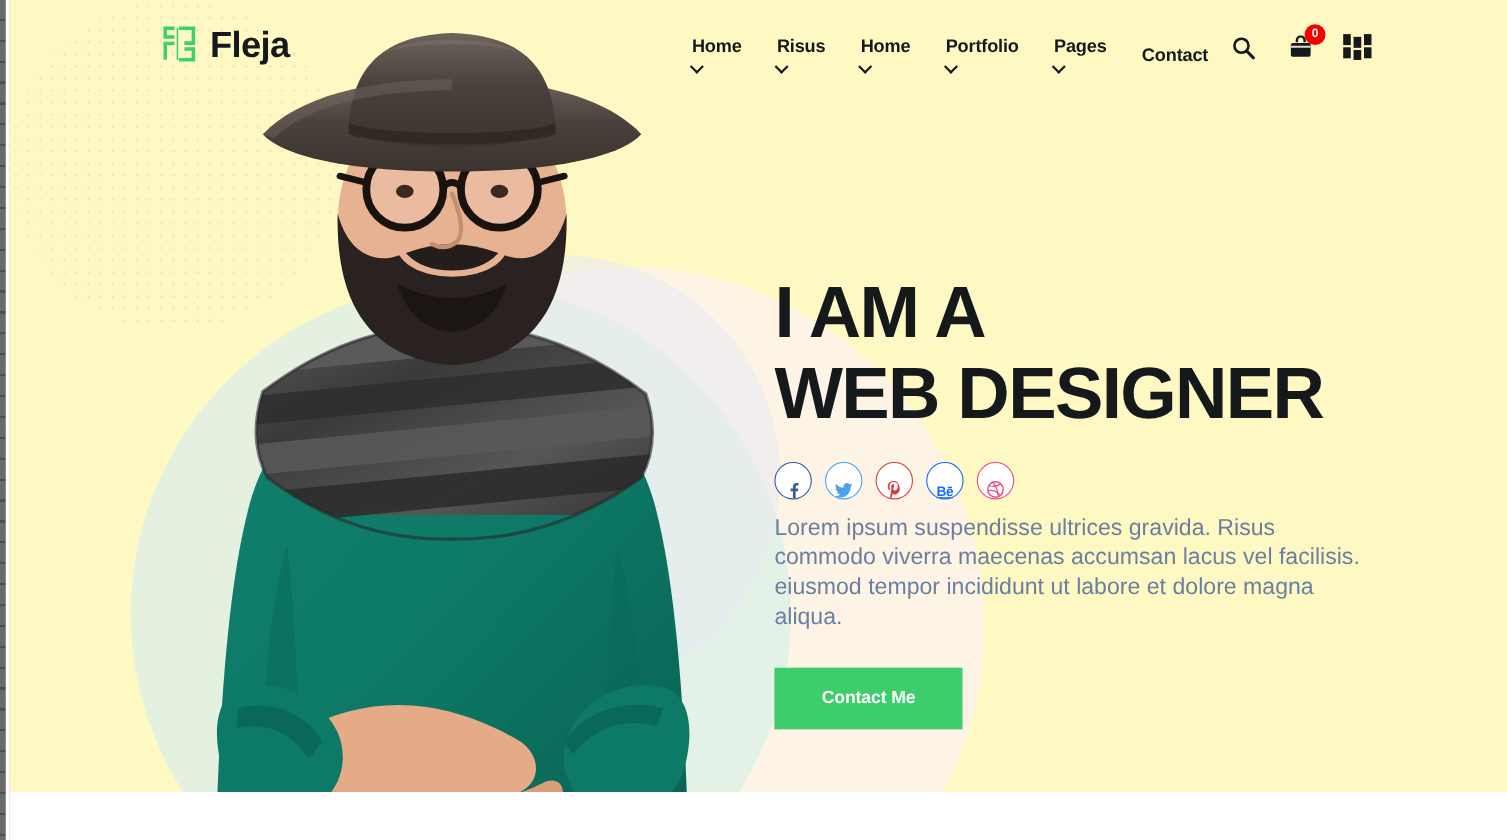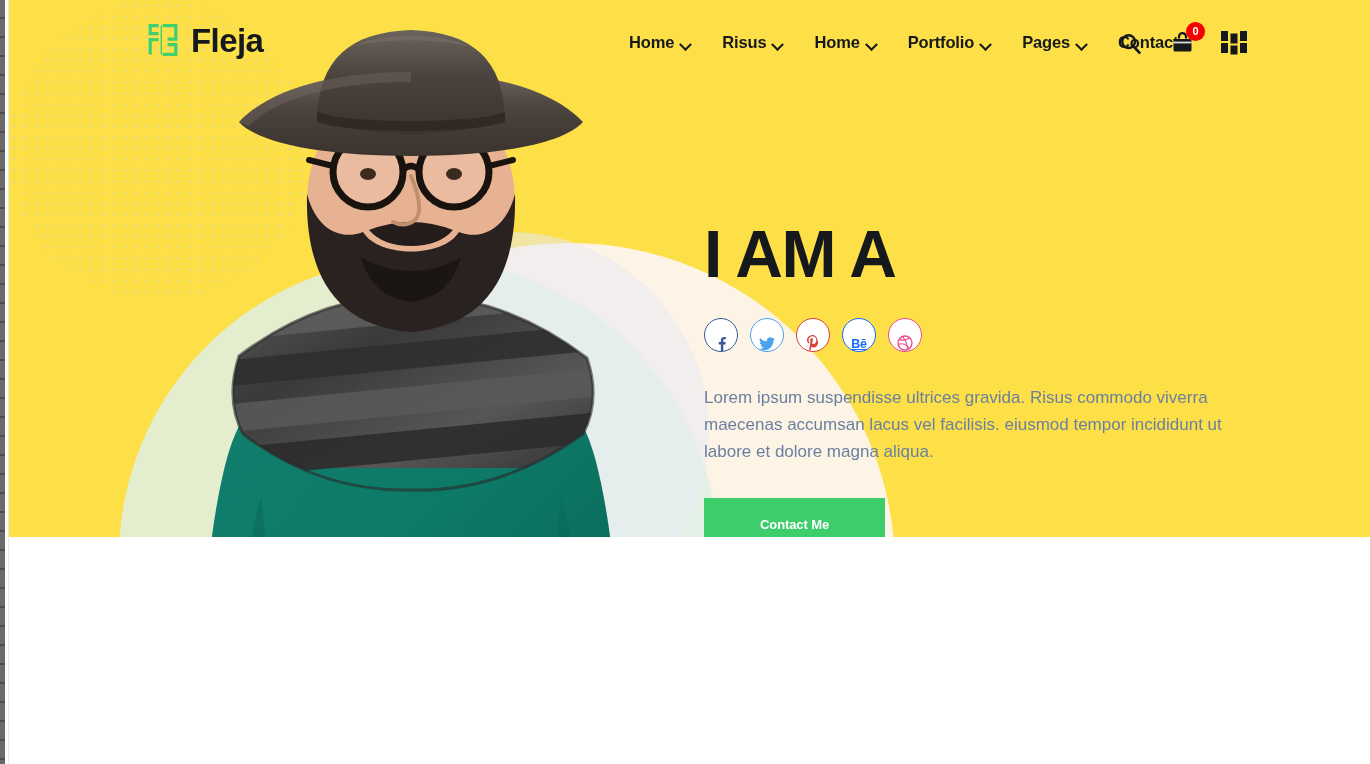--- a/index.html
+++ b/index.html
@@ -30,22 +30,22 @@
     width: 4px; height: 764px;
     background: #ffffff;
     border-right: 1px solid #e9e9e9;
     z-index: 89;
   }
 
   
   #page {
     position: absolute;
     left: 9px; top: 0;
-    width: 1361px; height: 537px;
-    background: #fde047;
+    width: 1361px; height: 720px;
+    background: #fef9c3;
     overflow: hidden;
   }
 
   
   #header {
     position: absolute;
     left: 0; top: 0;
     width: 1361px; height: 92px;
     z-index: 60;
     display: flex;
@@ -71,25 +71,26 @@
 
   #nav {
     position: absolute;
     left: 604px; top: 33px;
     display: flex;
     align-items: center;
     gap: 0px;
   }
   .nav-item {
     display: flex;
-    align-items: flex-end;
+    align-items: flex-start;
     gap: 7px;
     padding: 0 16px;
     cursor: pointer;
     white-space: nowrap;
+    flex-direction: column;
   }
   .nav-label {
     font-size: 16.5px;
     font-weight: 700;
     color: #16191c;
     letter-spacing: -0.15px;
   }
   .chev {
     width: 9px; height: 9px;
     border-right: 2px solid #16191c;
@@ -174,20 +175,21 @@
     width: 560px;
     z-index: 20;
   }
   .headline {
     font-size: 66px;
     font-weight: 800;
     line-height: 0.98;
     letter-spacing: -1.5px;
     color: #16191c;
     text-transform: uppercase;
+    margin-top: 29px;
   }
   #headline-2 { margin-top: 9px; }
 
   #socials {
     display: flex;
     gap: 12px;
     margin-top: 31px;
   }
   .social {
     width: 34px; height: 34px;
@@ -201,34 +203,34 @@
   }
   .social svg { display: block; }
   .social .be {
     font-size: 12.5px;
     font-weight: 700;
     line-height: 1;
     letter-spacing: -0.3px;
   }
 
   #hero-text {
-    margin-top: 32px;
+    margin-top: 12px;
     width: 548px;
-    font-size: 17px;
+    font-size: 21px;
     line-height: 27px;
     color: #6b80a0;
   }
 
   #cta {
     display: inline-block;
     margin-top: 33px;
-    padding: 19px 56px;
+    padding: 19px 43px;
     background: #3dcd6a;
     color: #ffffff;
-    font-size: 13px;
+    font-size: 16px;
     font-weight: 700;
     letter-spacing: -0.1px;
     border: none;
     cursor: pointer;
     font-family: "Liberation Sans", sans-serif;
   }
 </style>
 </head>
 <body>
 
@@ -409,20 +411,21 @@
           </g>
         </svg>
       </div>
 
     </div>
   </div>
 
   <div id="hero-copy">
 
     <h1 class="headline" id="headline-1">I AM A</h1>
+    <h1 class="headline" id="headline-2">WEB DESIGNER</h1>
 
     <div id="socials">
 
       <a class="social" href="#" style="color:#3b5998">
         <svg width="15" height="15" viewBox="0 0 15 15">
           <path d="M9.3 15V8.6h2.1l.32-2.5H9.3V4.5c0-.72.2-1.2 1.24-1.2h1.3V1.1C11.6 1.06 10.85 1 9.97 1 8.13 1 6.87 2.12 6.87 4.18V6.1H4.76v2.5h2.11V15z" fill="currentColor"></path>
         </svg>
       </a>
 
       <a class="social" href="#" style="color:#4aa3ef">

